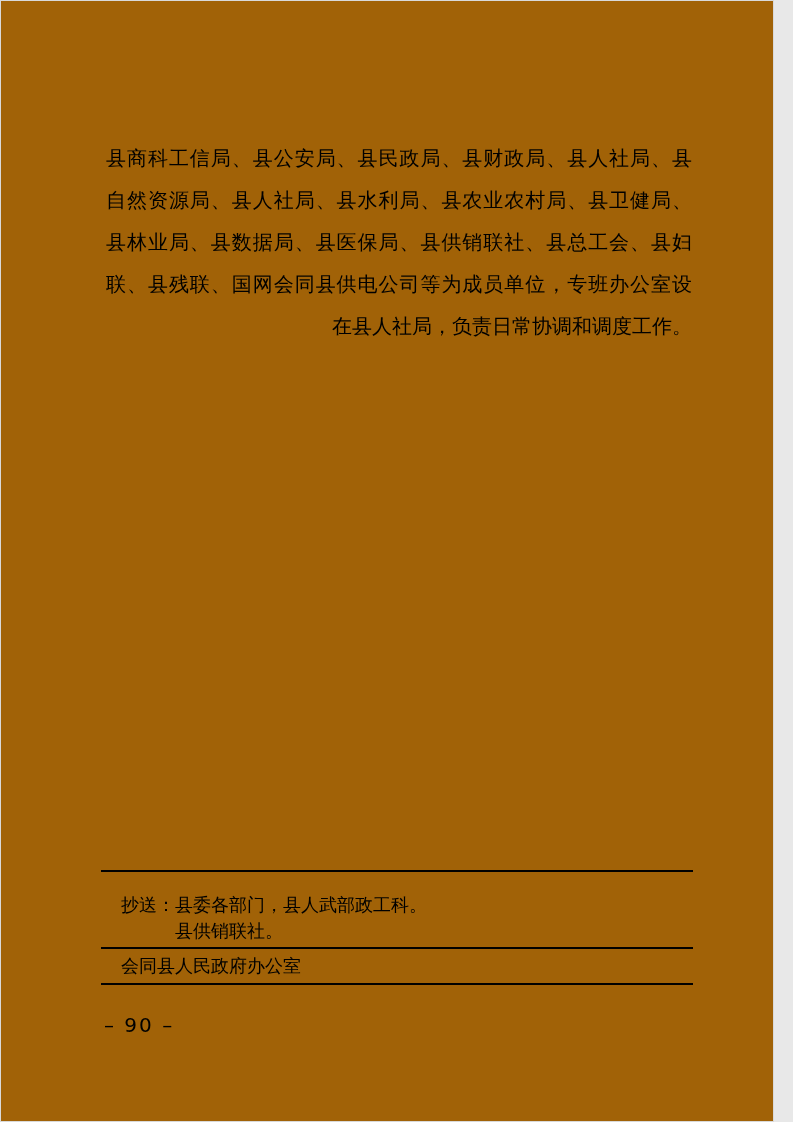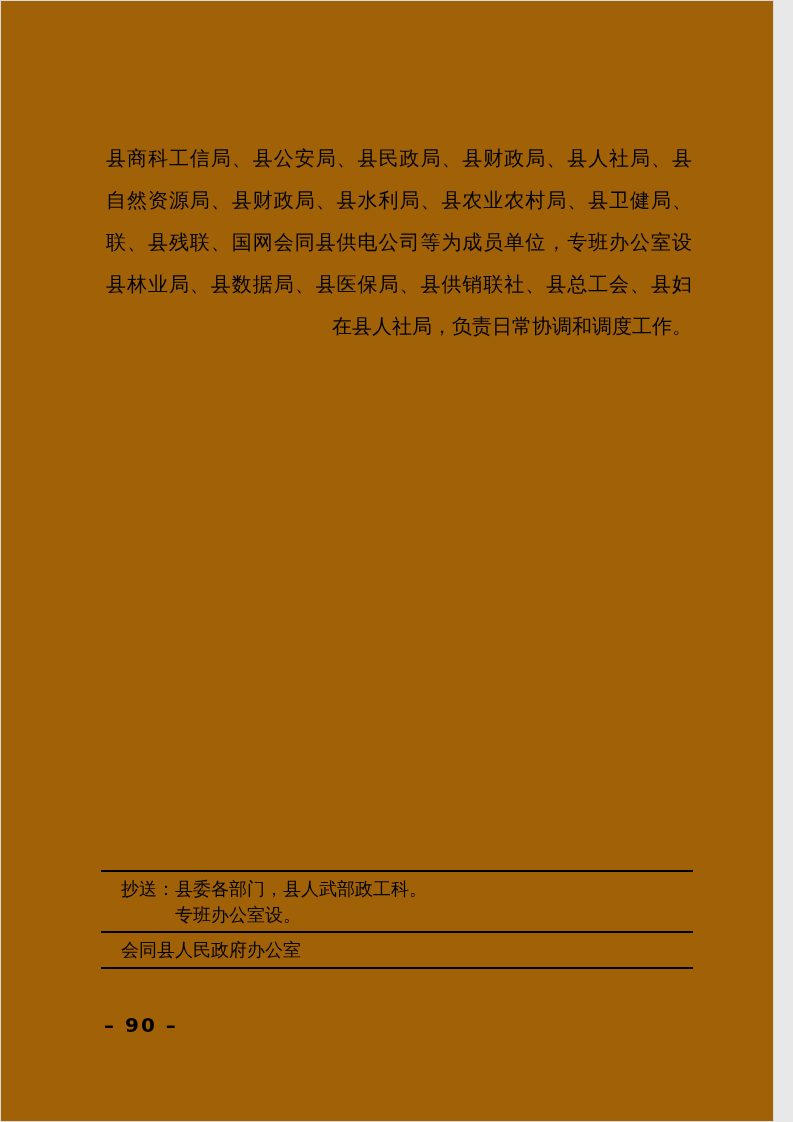--- a/index.html
+++ b/index.html
@@ -39,21 +39,21 @@
   .footer-box {
     position: absolute;
     left: 100px;
     top: 869px;
     width: 592px;
     box-sizing: border-box;
     border-top: 2px solid #000;
     border-bottom: 2px solid #000;
   }
   .cc-block {
-    padding: 4px 10px 3px 20px;
+    padding: 20px 10px 3px 20px;
     font-size: 18px;
     line-height: 26px;
   }
   .cc-cont {
     padding-left: 54px;
   }
   .footer-divider {
     border-top: 2px solid #000;
     height: 0;
   }
@@ -66,40 +66,39 @@
     line-height: 26px;
   }
   
   .page-number {
     position: absolute;
     left: 103px;
     top: 1012px;
     font-size: 20px;
     letter-spacing: 2px;
     font-family: "DejaVu Sans", "Liberation Sans", sans-serif;
-    font-weight: bold;
   }
 </style>
 </head>
 <body>
 
 <div class="page">
 
   <div class="body-text">
     <div class="body-line just">县商科工信局、县公安局、县民政局、县财政局、县人社局、县</div>
-    <div class="body-line just">自然资源局、县财政局、县水利局、县农业农村局、县卫健局、</div>
+    <div class="body-line just">自然资源局、县人社局、县水利局、县农业农村局、县卫健局、</div>
+    <div class="body-line just">县林业局、县数据局、县医保局、县供销联社、县总工会、县妇</div>
     <div class="body-line just">联、县残联、国网会同县供电公司等为成员单位，专班办公室设</div>
-    <div class="body-line just">县林业局、县数据局、县医保局、县供销联社、县总工会、县妇</div>
     <div class="body-line">在县人社局，负责日常协调和调度工作。</div>
   </div>
 
   <div class="footer-box">
     <div class="cc-block">
       <div class="cc-first">抄送：县委各部门，县人武部政工科。</div>
-      <div class="cc-cont">专班办公室设。</div>
+      <div class="cc-cont">县供销联社。</div>
     </div>
     <div class="footer-divider"></div>
     <div class="issue-row">
       <span>会同县人民政府办公室</span>
     </div>
   </div>
 
   <div class="page-number">– 90 –</div>
 
 </div>

